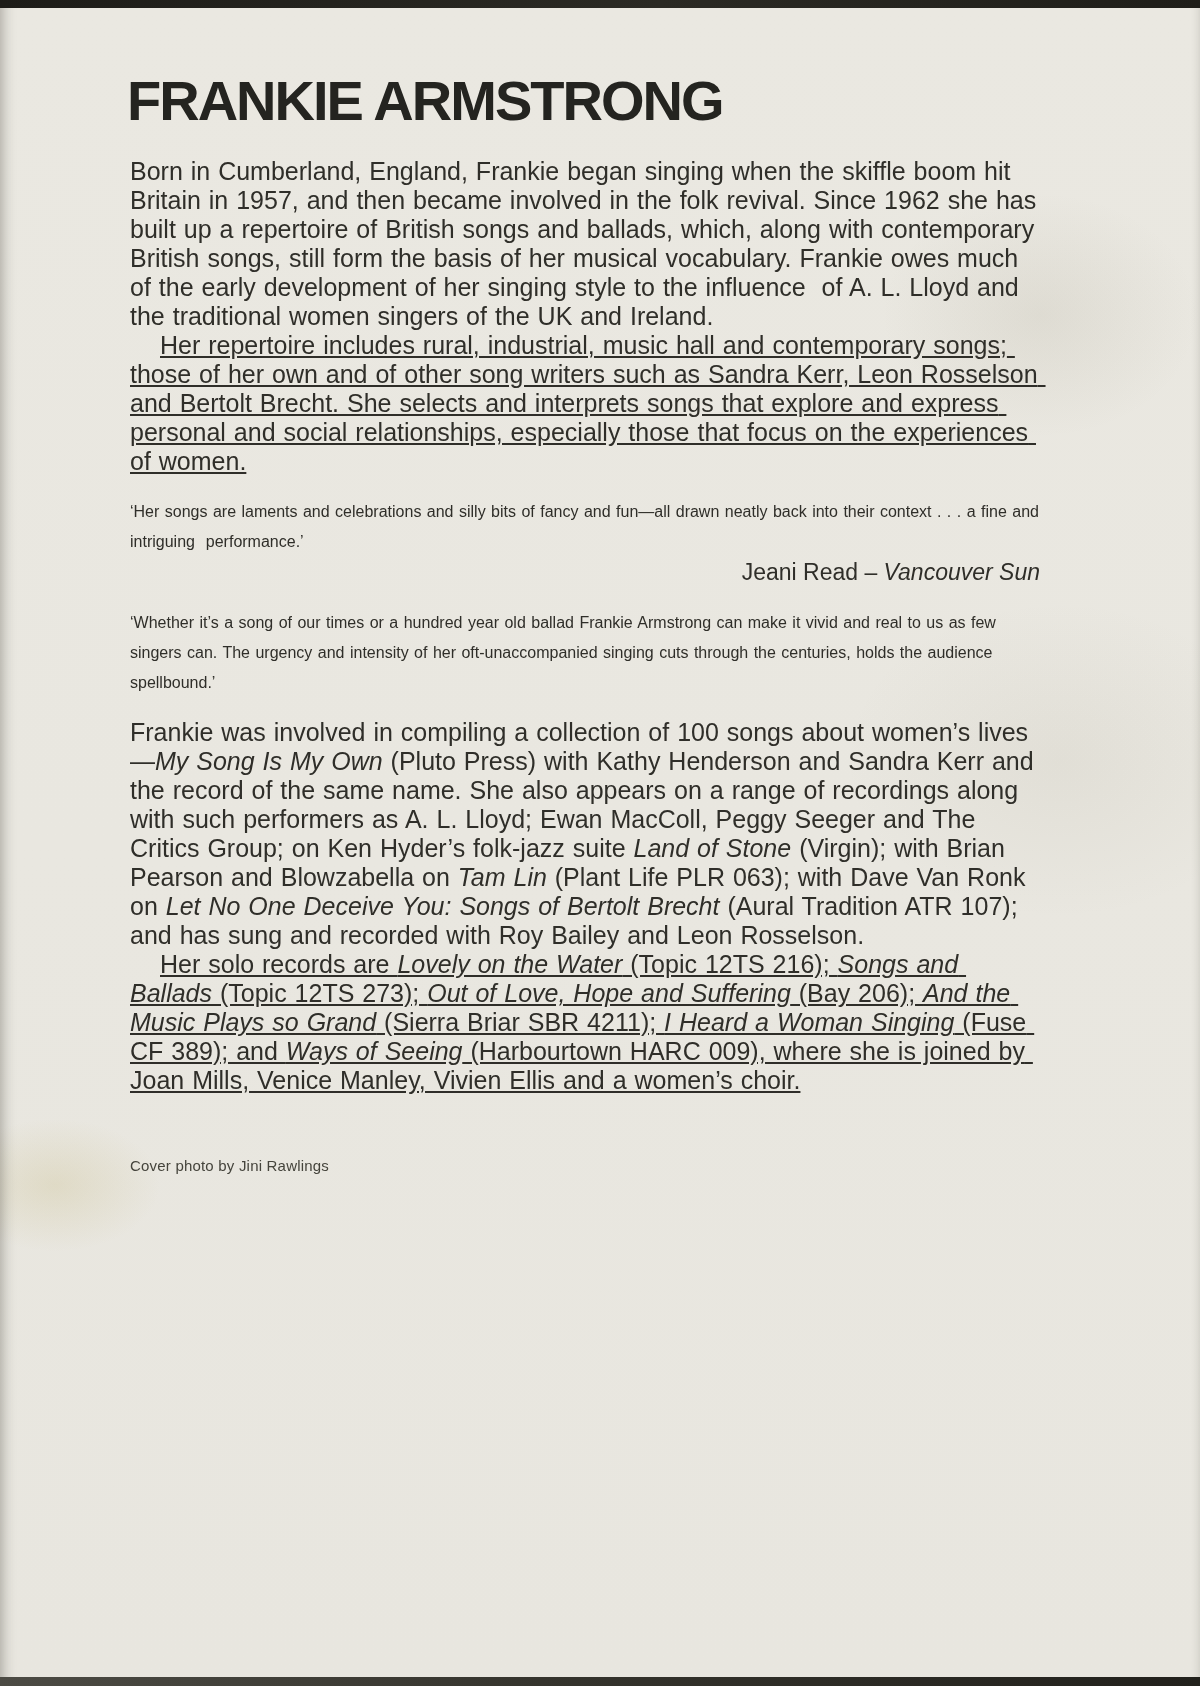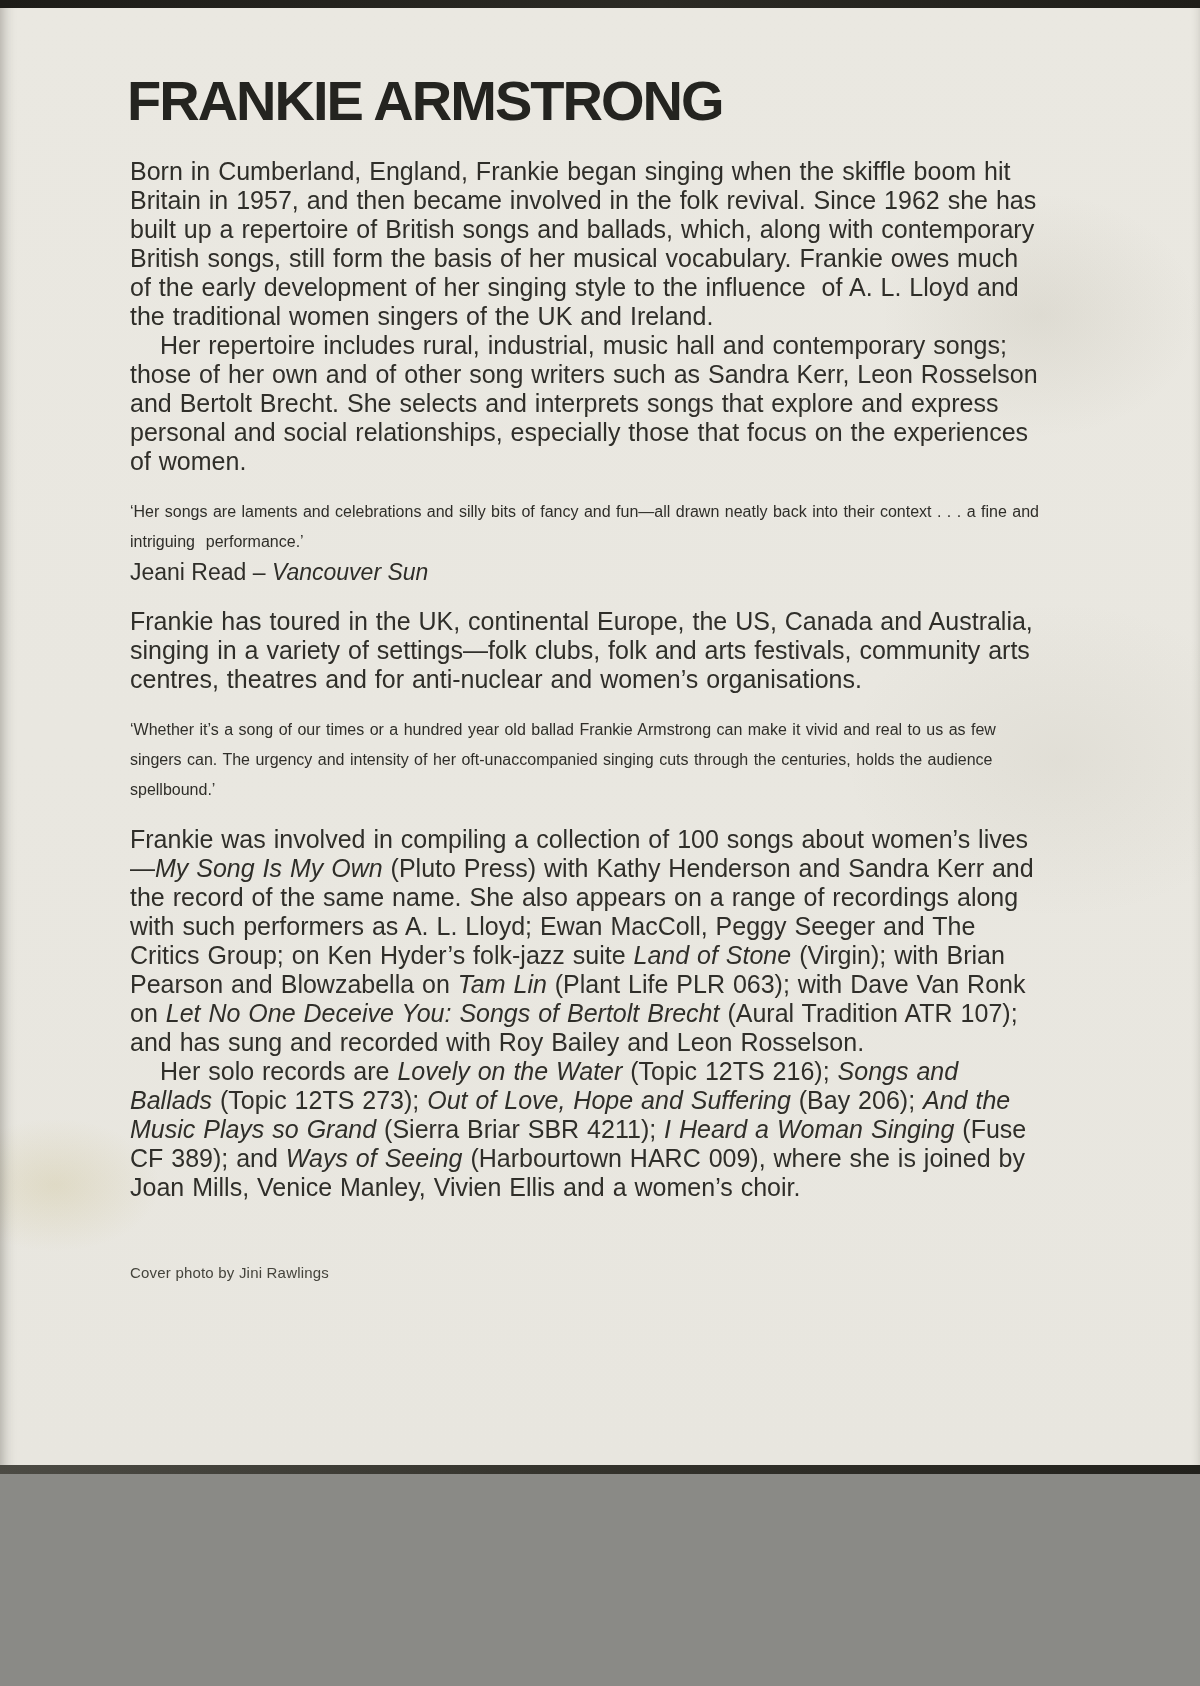--- a/index.html
+++ b/index.html
@@ -1,18 +1,18 @@
 <!DOCTYPE html>
 <html><head>
 <meta charset="utf-8">
 <style>
   html,body{margin:0;padding:0;background:#8a8a86;}
   .page{
     position:relative;
-    width:1200px;height:1474px;
+    width:1200px;height:1686px;
     margin:0 auto;
     overflow:hidden;
     color:#2f2e29;
     font-family:"Liberation Sans","DejaVu Sans",sans-serif;
     background:
       radial-gradient(150px 95px at 55px 1185px, rgba(185,168,95,0.20), transparent 70%),
       radial-gradient(220px 170px at 1040px 315px, rgba(120,112,85,0.10), transparent 72%),
       radial-gradient(300px 220px at 1060px 760px, rgba(120,112,85,0.07), transparent 72%),
       linear-gradient(#eae8e1,#e8e6df);
     box-shadow: inset 10px 0 14px -8px rgba(40,38,30,0.35), inset -6px 0 10px -6px rgba(40,38,30,0.18);
@@ -20,25 +20,25 @@
   .strip-top{position:absolute;top:0;left:0;right:0;height:8px;background:linear-gradient(90deg,#1d1c18,#2b2a24 55%,#1f1e19);}
   .strip-bottom{position:absolute;bottom:0;left:0;right:0;height:9px;background:linear-gradient(90deg,#4c4b44,#35342d 45%,#22211c);}
   .content{position:absolute;left:130px;top:73px;width:910px;}
   .title{
     margin:0 0 28px -3px;
     font-size:56px;font-weight:bold;line-height:1;
     letter-spacing:-2px;color:#242420;
   }
   p{margin:0;}
   .body{font-size:25px;line-height:29px;white-space:pre-wrap;word-spacing:1px;}
-  .indent{text-indent:30px;}
+  .indent{text-indent:30px;text-decoration:underline;}
   .gap{margin-top:20px;}
   .quote-block{margin-top:21px;}
   .quote{font-size:16px;line-height:30px;white-space:pre-wrap;word-spacing:1px;}
-  .q-attr{text-align:left;font-size:23px;line-height:30px;}
+  .q-attr{text-align:right;font-size:23px;line-height:30px;}
   .pull-up{margin-top:-30px;}
   .it{font-style:italic;}
   .footer{margin-top:62px;font-size:15px;font-weight:normal;color:#45443c;letter-spacing:0.2px;}
 </style>
 </head>
 <body>
 
 <div class="page">
   <div class="strip-top"></div>
 
@@ -46,21 +46,20 @@
     <h1 class="title">FRANKIE ARMSTRONG</h1>
 
     <p class="body"><span>Born in Cumberland, England, Frankie began singing when the skiffle boom hit Britain in 1957, and then became involved in the folk revival. Since 1962 she has built up a repertoire of British songs and ballads, which, along with contemporary British songs, still form the basis of her musical vocabulary. Frankie owes much of the early development of her singing style to the influence  of A. L. Lloyd and the traditional women singers of the UK and Ireland.</span></p>
     <p class="body indent"><span>Her repertoire includes rural, industrial, music hall and contemporary songs; those of her own and of other song writers such as Sandra Kerr, Leon Rosselson and Bertolt Brecht. She selects and interprets songs that explore and express personal and social relationships, especially those that focus on the experiences of women.</span></p>
 
     <div class="quote-block">
       <p class="quote"><span>‘Her songs are laments and celebrations and silly bits of fancy and fun—all drawn neatly back into their context . . . a fine and intriguing  performance.’</span></p>
       <p class="q-attr"><span>Jeani Read – </span><span class="it">Vancouver Sun</span></p>
     </div>
 
-    <p class="body gap"><span>Frankie has toured in the UK, continental Europe, the US, Canada and Australia, singing in a variety of settings—folk clubs, folk and arts festivals, community arts centres, theatres and for anti-nuclear and women’s organisations.</span></p>
 
     <div class="quote-block">
       <p class="quote"><span>‘Whether it’s a song of our times or a hundred year old ballad Frankie Armstrong can make it vivid and real to us as few singers can. The urgency and intensity of her oft-unaccompanied singing cuts through the centuries, holds the audience spellbound.’</span></p>
     </div>
 
     <p class="body gap"><span>Frankie was involved in compiling a collection of 100 songs about women’s lives—</span><span class="it">My Song Is My Own</span><span> (Pluto Press) with Kathy Henderson and Sandra Kerr and the record of the same name. She also appears on a range of recordings along with such performers as A. L. Lloyd; Ewan MacColl, Peggy Seeger and The Critics Group; on Ken Hyder’s folk-jazz suite </span><span class="it">Land of Stone</span><span> (Virgin); with Brian Pearson and Blowzabella on </span><span class="it">Tam Lin</span><span> (Plant Life PLR 063); with Dave Van Ronk on </span><span class="it">Let No One Deceive You: Songs of Bertolt Brecht</span><span> (Aural Tradition ATR 107); and has sung and recorded with Roy Bailey and Leon Rosselson.</span></p>
     <p class="body indent"><span>Her solo records are </span><span class="it">Lovely on the Water</span><span> (Topic 12TS 216); </span><span class="it">Songs and Ballads</span><span> (Topic 12TS 273); </span><span class="it">Out of Love, Hope and Suffering</span><span> (Bay 206); </span><span class="it">And the Music Plays so Grand</span><span> (Sierra Briar SBR 4211); </span><span class="it">I Heard a Woman Singing</span><span> (Fuse CF 389); and </span><span class="it">Ways of Seeing</span><span> (Harbourtown HARC 009), where she is joined by Joan Mills, Venice Manley, Vivien Ellis and a women’s choir.</span></p>
 
     <p class="footer">Cover photo by Jini Rawlings</p>
   </div>

